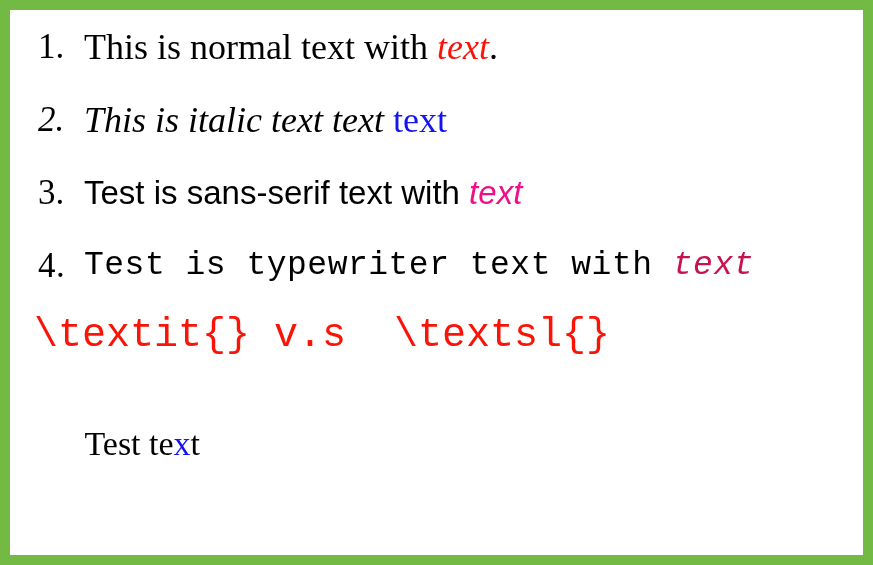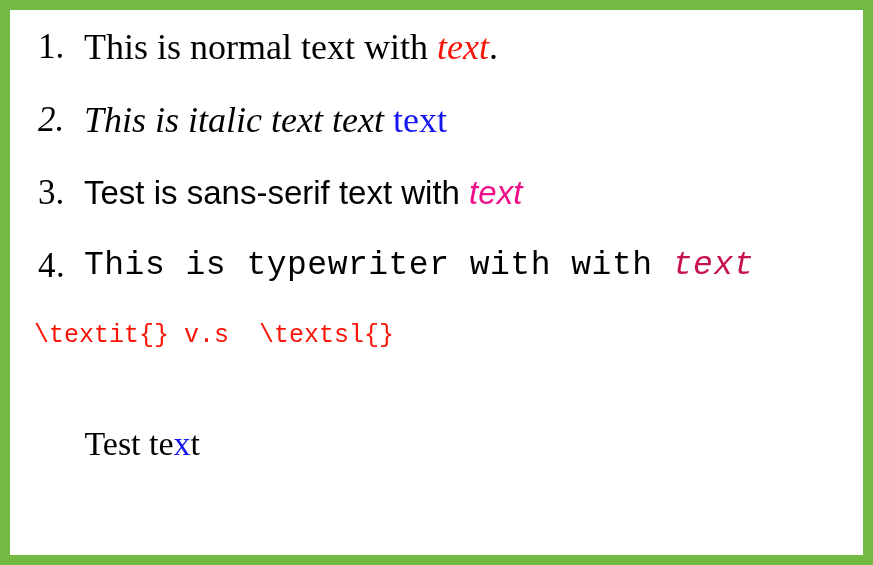--- a/index.html
+++ b/index.html
@@ -87,21 +87,21 @@
     color: #c6134f;
     font-style: italic;
     font-family: "Liberation Mono", monospace;
   }
   .period-black { color: #000000; font-style: normal; }
 
   
   .code-line {
     margin: 14px 0 6px 16px;
     font-family: "Liberation Mono", monospace;
-    font-size: 25px;
+    font-size: 40px;
     line-height: 44px;
     color: #fa1408;
     white-space: pre;
   }
 
   
   .sample-line {
     margin: 0 0 2px 16px;
     font-family: "Liberation Serif", serif;
     font-size: 34px;
@@ -127,21 +127,21 @@
 
       <li class="enum-item style-italic">
         <span class="marker">2.</span><span class="frag">This is italic text text </span><span class="frag frag-blue-roman">text</span><span class="frag"></span>
       </li>
 
       <li class="enum-item style-sans">
         <span class="marker">3.</span><span class="frag">Test is sans-serif text with </span><span class="frag frag-magenta-sans-italic">text</span><span class="frag"></span>
       </li>
 
       <li class="enum-item style-tt">
-        <span class="marker">4.</span><span class="frag">This is typewriter with with </span><span class="frag frag-crimson-tt-italic">text</span><span class="frag"></span>
+        <span class="marker">4.</span><span class="frag">Test is typewriter text with </span><span class="frag frag-crimson-tt-italic">text</span><span class="frag"></span>
       </li>
 
     </ol>
 
     <div class="code-line">\textit{} v.s  \textsl{}</div>
 
     <div class="sample-line">
       <span class="sample-upright"><span>Test te</span><span class="x-blue">x</span><span>t</span></span>
     </div>
 

